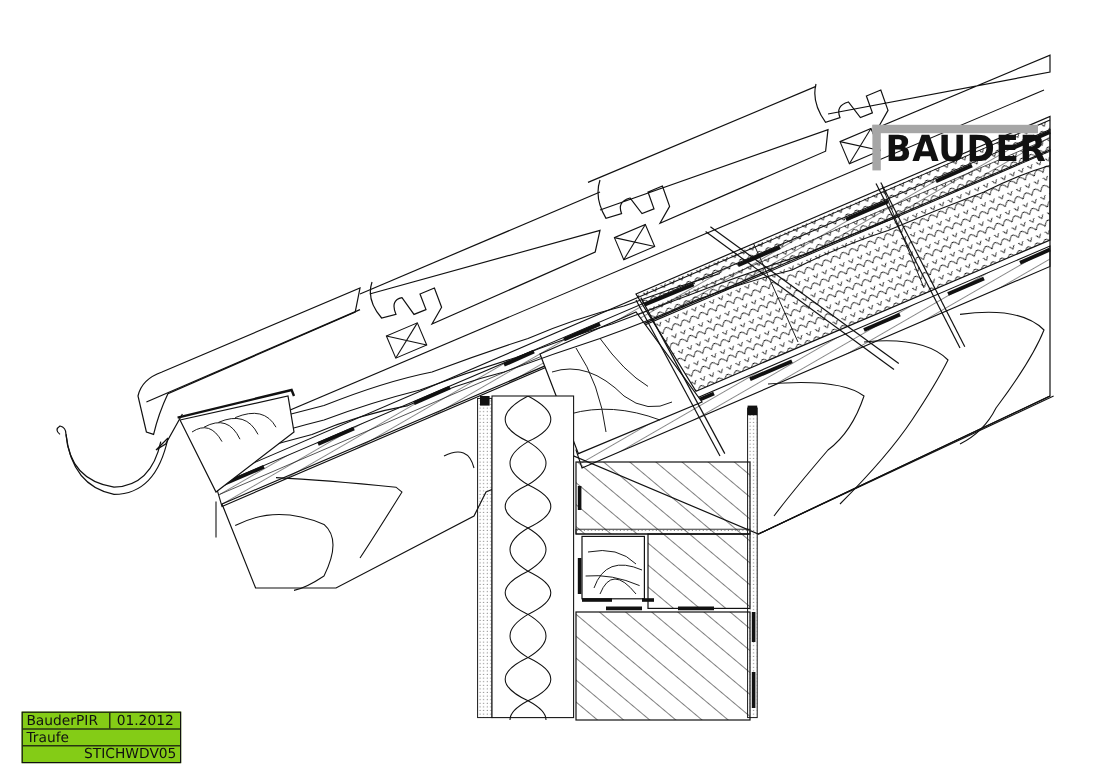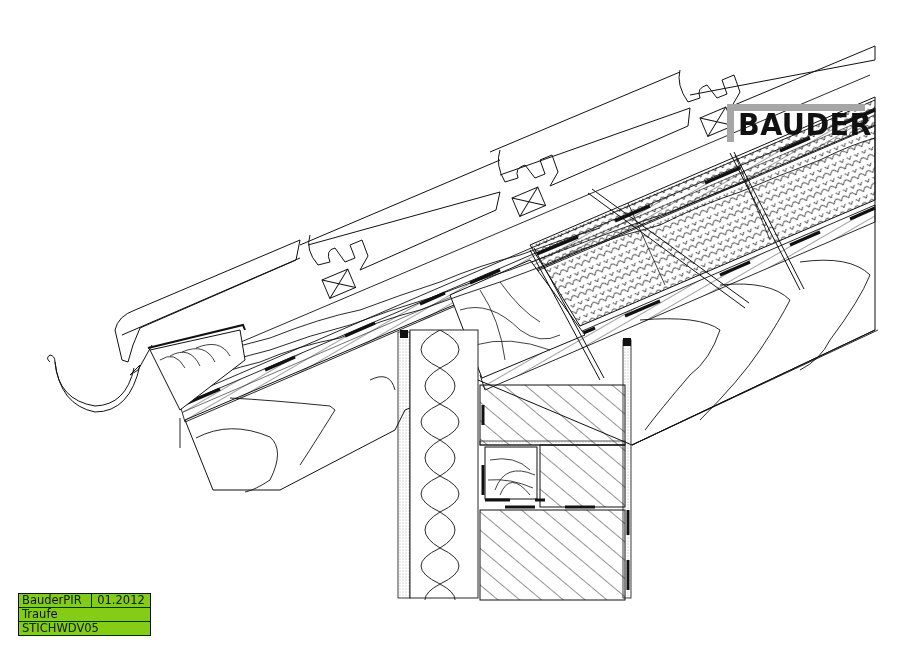--- a/index.html
+++ b/index.html
@@ -9,21 +9,21 @@
   .logo-bar-top { position:absolute; left:0; top:0; width:138px; height:7px; background:#a6a6a6; }
   .logo-bar-left { position:absolute; left:0; top:0; width:7px; height:38px; background:#a6a6a6; }
   .logo-text { position:absolute; left:11px; top:5px; font-family:"DejaVu Sans", sans-serif; font-weight:bold; font-size:30px; line-height:32px; letter-spacing:0.5px; color:#111; transform:scaleX(0.95); transform-origin:left top; }
   .title-block { position:absolute; left:18px; top:593px; width:131px; border:1.5px solid #111; font-family:"DejaVu Sans", sans-serif; font-size:11.5px; color:#111; background:#84cc16; }
   .tb-row { display:flex; border-bottom:1px solid #111; height:13px; line-height:13px; }
   .tb-row:last-child { border-bottom:none; }
   .tb-cell { padding:0 3px; white-space:nowrap; }
   .tb-cell.left { width:66px; border-right:1px solid #111; }
   .tb-cell.right { flex:1; text-align:center; }
   .tb-cell.full { flex:1; }
-  .tb-cell.center { flex:1; text-align:left; }
+  .tb-cell.center { flex:1; text-align:right; }
 </style>
 </head>
 <body>
 
 <svg id="drawing" viewBox="0 0 920 650" xmlns="http://www.w3.org/2000/svg">
   <defs>
     <pattern id="pir" width="16" height="14" patternUnits="userSpaceOnUse" patternTransform="rotate(-23)">
       <path d="M0 10 Q4 2 8 10 Q12 2 16 10" fill="none" stroke="#111" stroke-width="0.8"></path>
       <path d="M-8 3 Q-4 -5 0 3 Q4 -5 8 3 Q12 -5 16 3" fill="none" stroke="#111" stroke-width="0.8"></path>
     </pattern>

